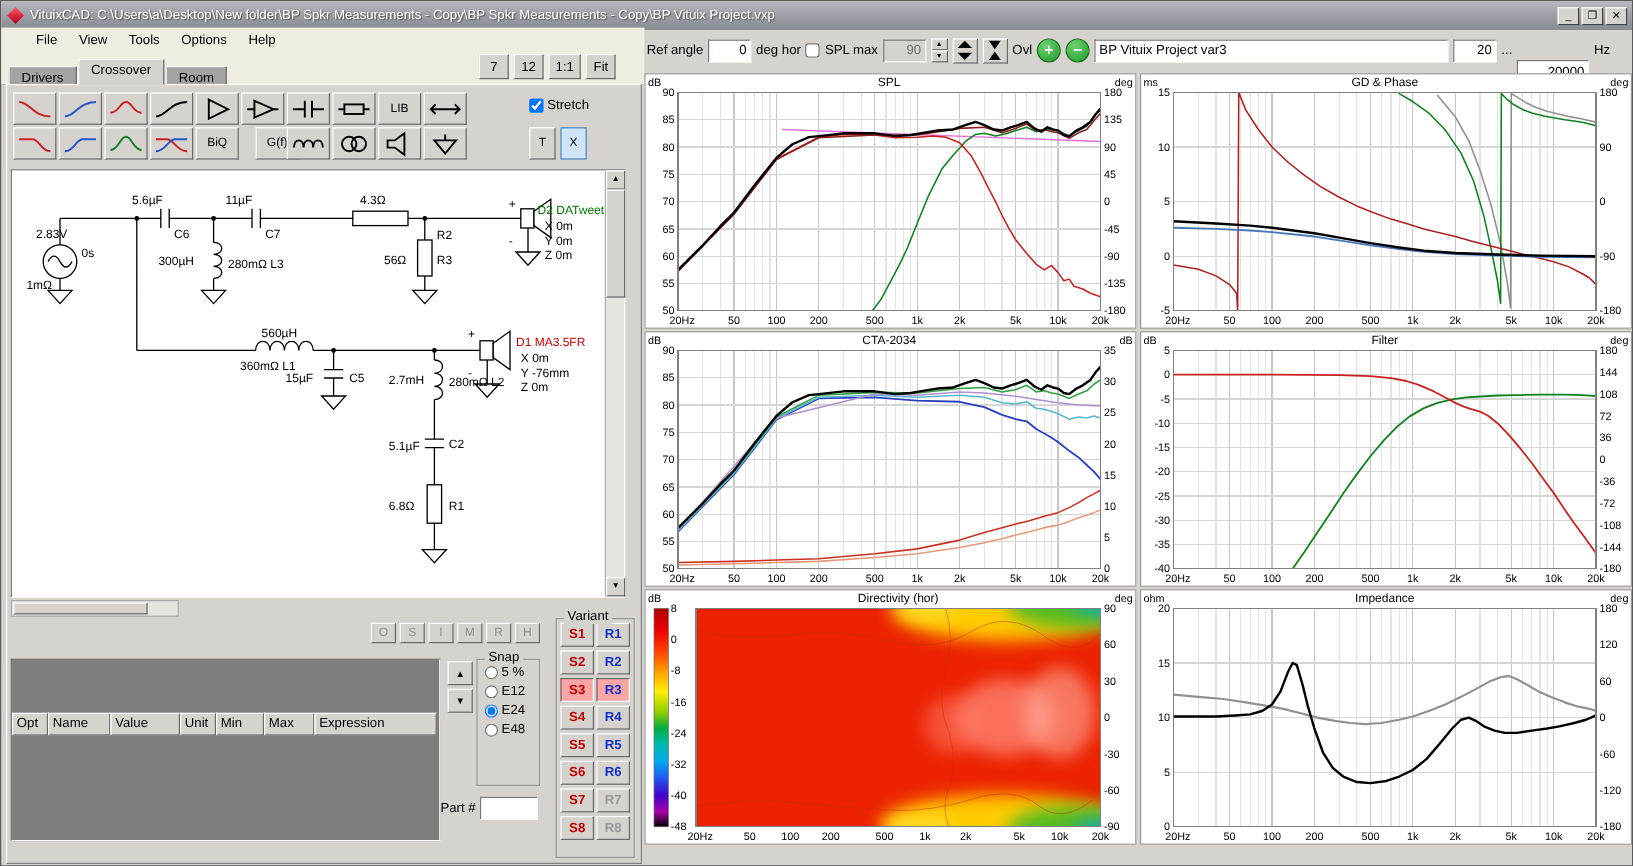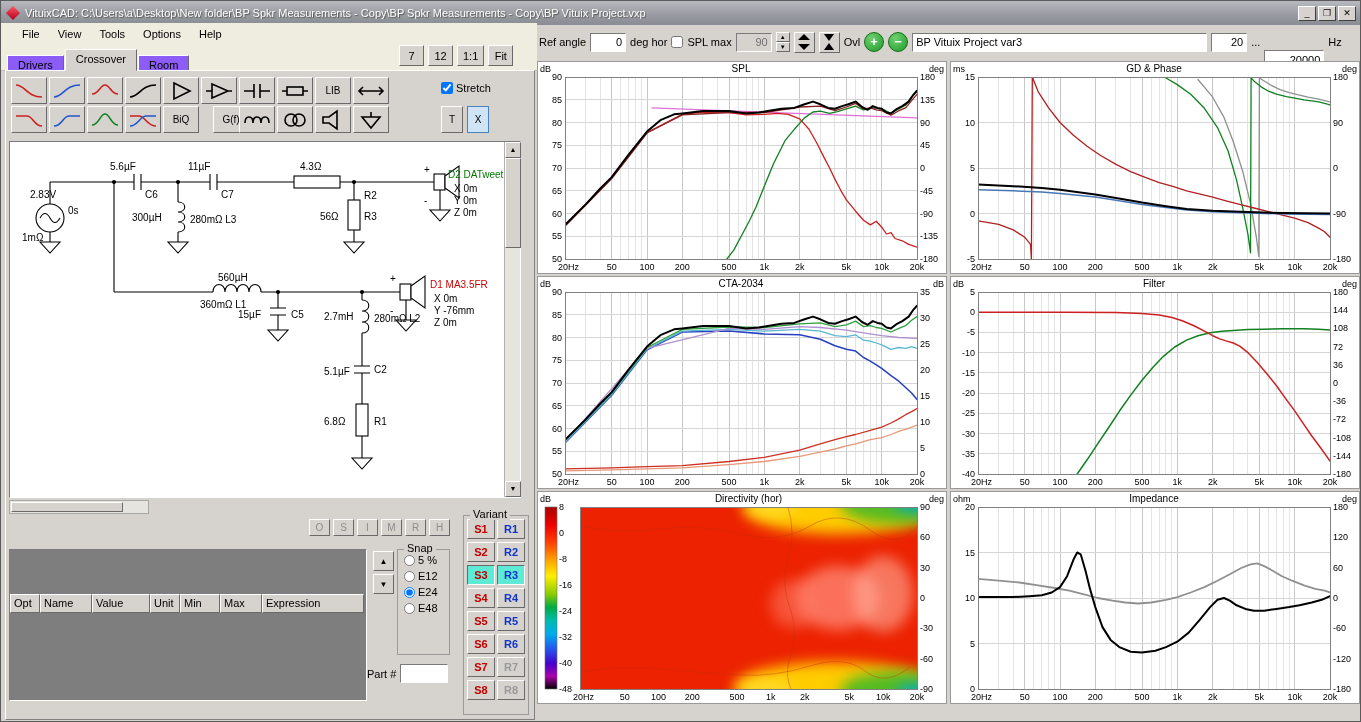--- a/index.html
+++ b/index.html
@@ -6,39 +6,39 @@
 body{background:#808080;font-family:"Liberation Sans",sans-serif;}
 #window{position:relative;width:1361px;height:722px;background:#d6d3ce;overflow:hidden;font-size:11px;color:#000;border:1px solid #5a5a5a;}
 
 #titlebar{position:absolute;left:0;top:0;width:100%;height:24px;background:linear-gradient(180deg,#b7b9be 0%,#9a9ca3 55%,#8a8c93 100%);display:flex;align-items:center;padding:0 4px;color:#fff;}
 #titlebar .appicon{width:10px;height:10px;background:linear-gradient(135deg,#ff5560,#b00020);transform:rotate(45deg);margin:0 7px 0 3px;flex:none;}
 #titlebar .ttext{font-size:11px;white-space:nowrap;overflow:hidden;text-shadow:1px 1px 1px #555;}
 #titlebar .wbtns{margin-left:auto;display:flex;gap:2px;}
 .wbtn{width:18px;height:15px;background:#d6d3ce;border:1px solid;border-color:#fff #404040 #404040 #fff;font-size:9px;line-height:12px;text-align:center;color:#000;font-family:"Liberation Sans",sans-serif;}
 
 #header-left{position:absolute;left:0;top:22px;width:536px;height:48px;background:#efece0;border-bottom:1px solid #c2bfb4;}
-#menubar{position:absolute;left:12px;top:24px;display:flex;}
+#menubar{position:absolute;left:20px;top:24px;display:flex;}
 .menuitem{padding:3px 9px;cursor:default;}
 #view-btns{position:absolute;left:398px;top:44px;display:flex;gap:4px;}
 .vwbtn{height:21px;min-width:25px;padding:0 5px;background:#d6d3ce;border:1px solid;border-color:#fff #6a6a6a #6a6a6a #fff;font-size:11px;}
 
 #top-toolbar{position:absolute;left:538px;top:24px;width:820px;height:34px;display:flex;align-items:center;gap:4px;}
 .lbl{white-space:nowrap;}
 .inp{height:19px;border:1px solid;border-color:#7a7a7a #fff #fff #7a7a7a;background:#fff;font:11px "Liberation Sans",sans-serif;padding:1px 3px;}
 .inp.dis{background:#d6d3ce;color:#707070;}
 .w36{width:36px;text-align:right;}
 .w44{width:60px;text-align:right;margin-top:35px;}
 .wname{width:295px;}
 .spinner{display:inline-flex;flex-direction:column;width:14px;}
 .spinner span{height:10px;font-size:6px;line-height:9px;text-align:center;background:#d6d3ce;border:1px solid;border-color:#fff #6a6a6a #6a6a6a #fff;}
 .sqbtn{width:21px;height:21px;background:#d6d3ce;border:1px solid;border-color:#fff #6a6a6a #6a6a6a #fff;display:inline-flex;align-items:center;justify-content:center;padding:0;}
 .roundbtn{width:20px;height:20px;border-radius:50%;background:radial-gradient(circle at 35% 30%,#6fd06f,#1f9a2f);border:1px solid #157015;color:#fff;font-weight:bold;font-size:13px;line-height:16px;padding:0;}
 
 #tabs{position:absolute;left:6px;top:48px;display:flex;align-items:flex-end;}
-.tab{height:16px;padding:3px 10px 0 10px;background:#8b5cf6;border:1px solid;border-color:#fff #6a6a6a #d6d3ce #fff;margin-right:1px;}
+.tab{height:16px;padding:3px 10px 0 10px;background:#a3a3a3;border:1px solid;border-color:#fff #6a6a6a #d6d3ce #fff;margin-right:1px;}
 .tab.active{height:22px;background:#d6d3ce;border-bottom:1px solid #d6d3ce;position:relative;z-index:2;}
 #tabpage{position:absolute;left:4px;top:69px;width:530px;height:650px;border:1px solid;border-color:#fff #808080 #808080 #fff;background:#d6d3ce;}
 
 .tbtn{position:absolute;width:36px;height:27px;background:#d6d3ce;border:1px solid;border-color:#fff #6a6a6a #6a6a6a #fff;display:flex;align-items:center;justify-content:center;font-size:10px;padding:0;}
 .tbtn.small{width:22px;}
 .tbtn.active{background:#cfe4f7;border:1px solid #4a83b8;}
 .tbtn svg path,.tbtn svg circle,.tbtn svg rect,.tbtn svg polygon{fill:none;stroke-width:1.6;}
 #stretch-box{position:absolute;left:440px;top:81px;display:flex;align-items:flex-end;gap:3px;}
 
 #schematic{position:absolute;left:8px;top:140px;width:512px;height:357px;border:1px solid;border-color:#7a7a7a #fff #fff #7a7a7a;background:#fff;}
@@ -64,21 +64,21 @@
 .gbox .legend{position:absolute;top:-8px;left:6px;background:#d6d3ce;padding:0 3px;font-size:11px;}
 #snap-box{left:396px;top:548px;width:53px;height:106px;}
 .radiorow{display:flex;align-items:center;gap:3px;margin:4px 0 0 6px;font-size:11px;}
 .radiorow input{width:11px;height:11px;margin:0;}
 #part-row{position:absolute;left:366px;top:663px;display:flex;align-items:center;gap:4px;}
 #variant-box{left:462px;top:514px;width:66px;height:200px;}
 .vrow{display:flex;gap:2px;margin:3px 0 0 3px;}
 .vbtn{width:28px;height:20px;font-weight:bold;font-size:11px;background:#d6d3ce;border:1px solid;border-color:#fff #6a6a6a #6a6a6a #fff;padding:0;font-family:"Liberation Sans",sans-serif;}
 .vbtn.s{color:#c00000;}
 .vbtn.r{color:#1133cc;}
-.vbtn.active{background:#5eead4;border-color:#6a6a6a #fff #fff #6a6a6a;}
+.vbtn.active{background:#fca5a5;border-color:#6a6a6a #fff #fff #6a6a6a;}
 .vbtn.disabled{color:#9a9a9a;}
 
 #charts{position:absolute;left:536px;top:60px;display:grid;grid-template-columns:410px 410px;grid-auto-rows:213px;gap:2px 3px;}
 .chart-cell{background:#fff;border:1px solid #9a9a9a;}
 .ct{font:9px "Liberation Sans",sans-serif;fill:#000;}
 .cu{font:9px "Liberation Sans",sans-serif;fill:#000;}
 .ctl{font:10px "Liberation Sans",sans-serif;fill:#000;}
 .gh{stroke:#d6d6d6;stroke-width:1;shape-rendering:crispEdges;}
 .gvm{stroke:#e4e4e4;stroke-width:1;shape-rendering:crispEdges;}
 .gv{stroke:#c8c8c8;stroke-width:1;shape-rendering:crispEdges;}

